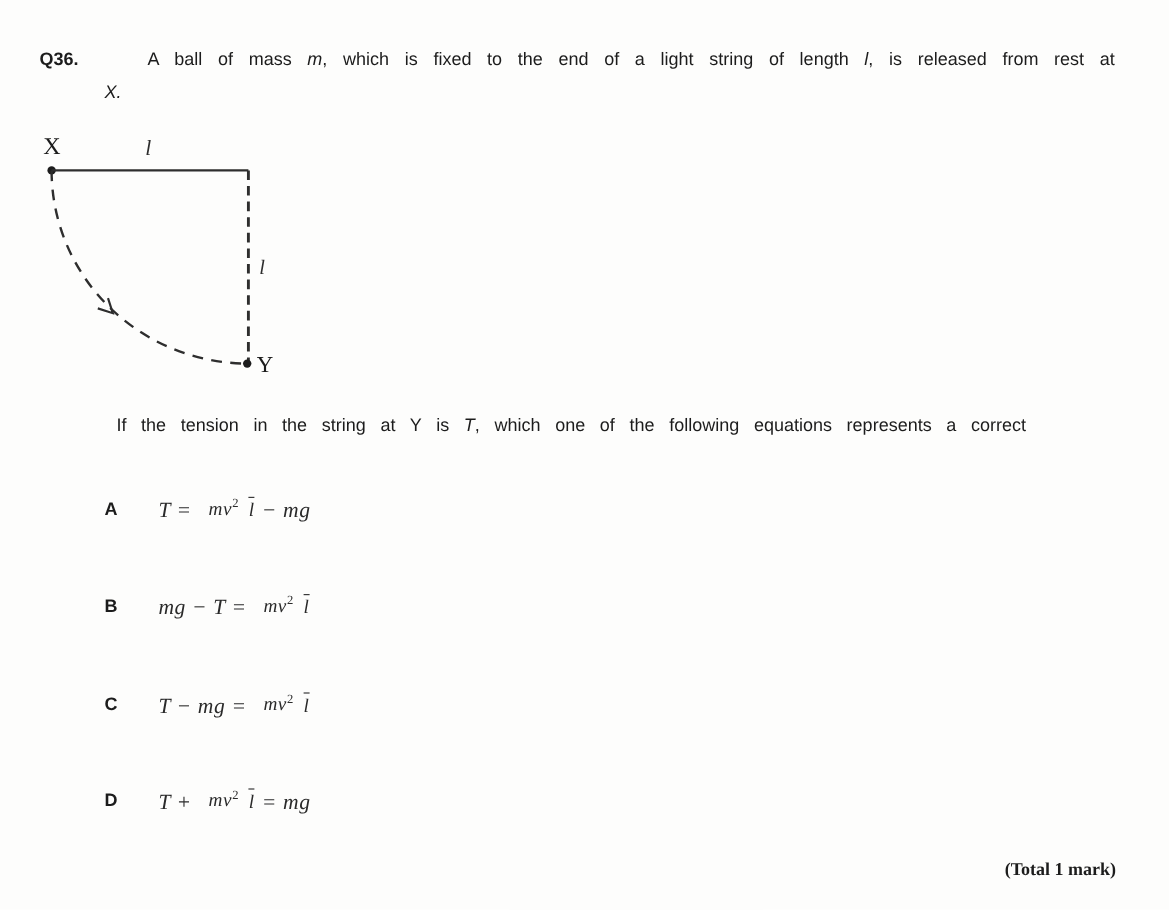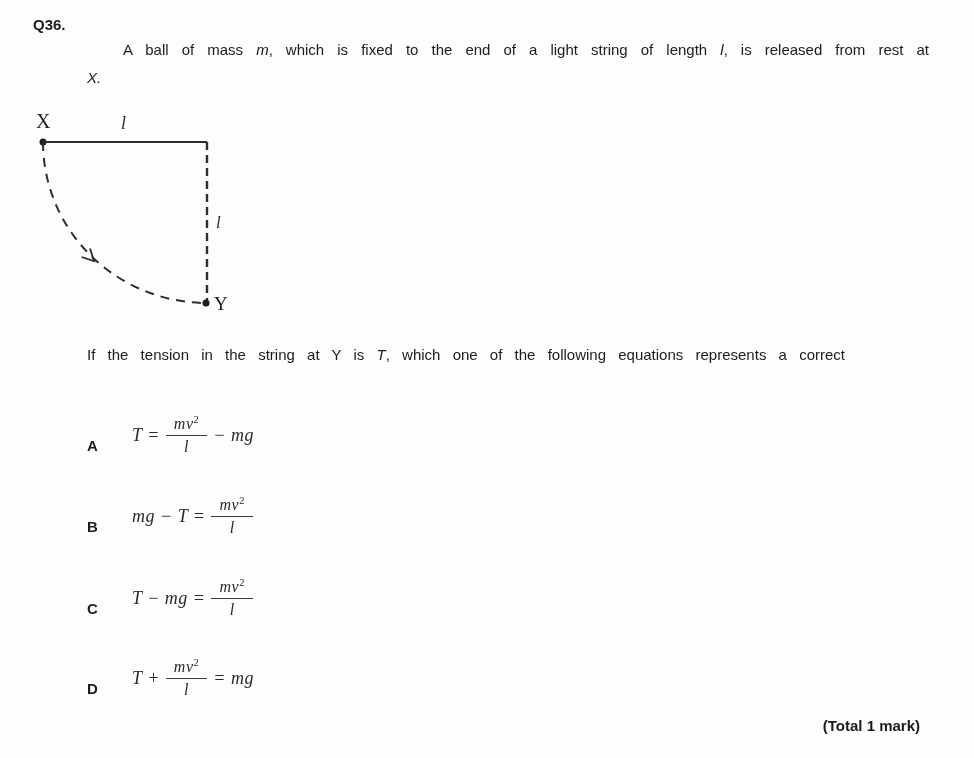--- a/index.html
+++ b/index.html
@@ -15,21 +15,21 @@
     background: #fdfdfc;
     overflow: hidden;
   }
 
   
   .intro {
     position: absolute; left: 33px; top: 11px;
     font-size: 15px; line-height: 28px;
     width: 910px;
   }
-  .intro-row1 { display: flex; align-items: flex-start; }
+  .intro-row1 { display: flex; align-items: flex-end; }
   .qnum { width: 90px; font-weight: bold; flex: 0 0 90px; }
   .intro-line1 {
     width: 806px;
     text-align: justify;
     text-align-last: justify;
     margin-top: 25px;
   }
   .indent { margin-left: 54px; }
 
   .seg-i { font-style: italic; }
@@ -41,21 +41,21 @@
     fill: #1c1c1c;
   }
   .diag-label-italic {
     font-family: "Liberation Serif", serif;
     font-style: italic;
     fill: #2e2e2e;
   }
 
   
   .prompt {
-    position: absolute; left: 87px; top: 340px;
+    position: absolute; left: 97px; top: 340px;
     font-size: 15px; line-height: 29px;
     width: 758px;
   }
   .prompt-line1 { text-align: justify; text-align-last: justify; }
 
   
   .option { position: absolute; left: 87px; display: flex; align-items: flex-end; }
   .opt-a { top: 414px; }
   .opt-b { top: 495px; }
   .opt-c { top: 577px; }
@@ -67,21 +67,21 @@
   }
   .eq {
     font-family: "Liberation Serif", serif;
     font-style: italic;
     font-size: 18px;
     color: #2a2a2a;
     display: flex; align-items: center;
     letter-spacing: 0.5px;
   }
   .frac {
-    display: inline-flex; flex-direction: column; align-items: center;
+    display: inline-flex; align-items: center;
     margin: 0 6px;
   }
   .fnum {
     font-size: 16px; line-height: 20px;
     padding: 0 8px 1px 8px;
     white-space: nowrap;
   }
   .fsup {
     font-size: 10.5px; font-style: normal;
     vertical-align: super; line-height: 0;
@@ -89,22 +89,22 @@
   .fden {
     border-top: 1.5px solid #3a3a3a;
     width: 100%; box-sizing: border-box;
     text-align: center;
     font-size: 16px; line-height: 20px;
     padding-top: 1px;
   }
 
   
   .footer {
-    position: absolute; top: 717px; right: 54px;
-    font-weight: bold; font-size: 15px;
+    position: absolute; top: 717px; right: 44px;
+    font-weight: bold; font-size: 15px; font-family: Liberation Serif, serif;
   }
 </style>
 </head>
 <body>
 
 <div class="page">
 
   <div class="intro">
     <div class="intro-row1">
       <span class="qnum">Q36.</span>

